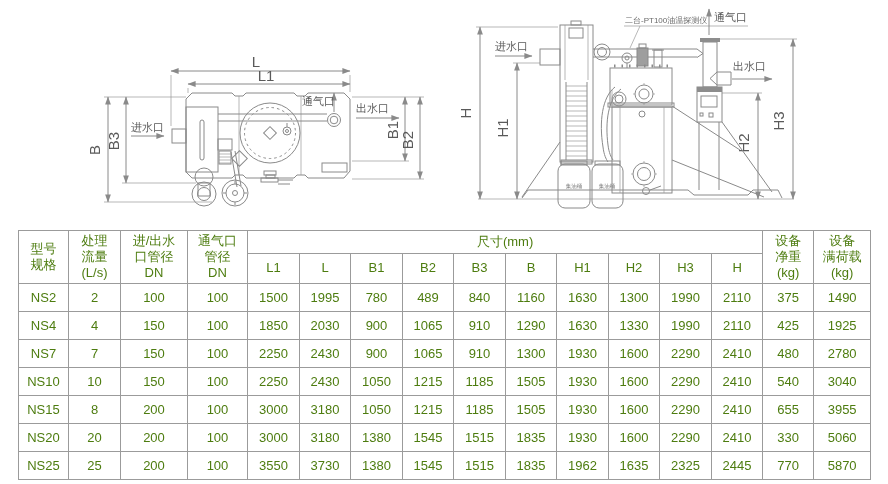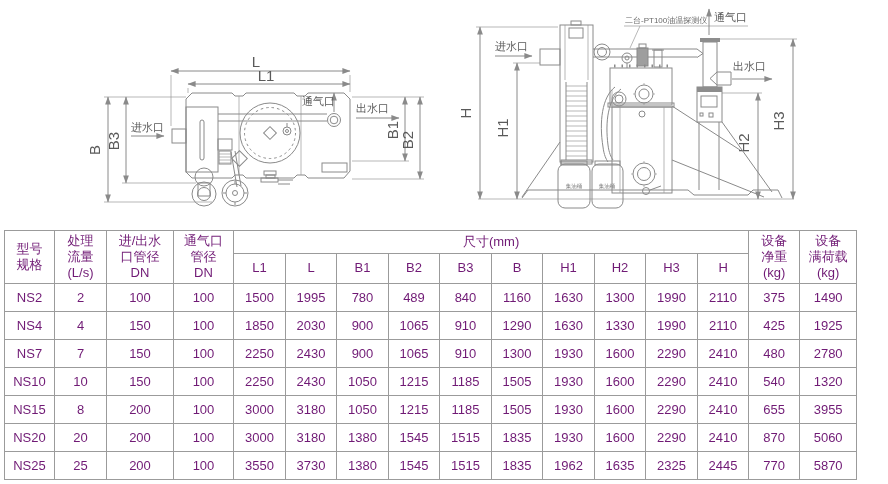--- a/index.html
+++ b/index.html
@@ -9,22 +9,22 @@
   .ln{fill:none;stroke:#8a8a8a;stroke-width:1;}
   .lnt{fill:none;stroke:#9a9a9a;stroke-width:0.7;}
   .dash{stroke-dasharray:2.5 3;}
   .bolts{stroke-dasharray:1.5 6;stroke-width:3;}
   .fil{fill:#8d8d8d;stroke:none;}
   .mfil{fill:#9e9e9e;stroke:#8a8a8a;}
   .dtxt{fill:#5a5a5a;font-size:15px;}
   .ctxt{fill:#5a5a5a;font-size:11px;}
   .stxt{fill:#6a6a6a;font-size:8px;}
   .btxt{fill:#777;font-size:5.5px;text-anchor:middle;}
-  table.spec{position:absolute;left:4px;top:230px;width:852px;border-collapse:collapse;
-             table-layout:fixed;color:#701a75;border:1.5px solid #818181;}
+  table.spec{position:absolute;left:18px;top:230px;width:852px;border-collapse:collapse;
+             table-layout:fixed;color:#4d7c0f;border:1.5px solid #818181;}
   .spec th,.spec td{border:1px solid #9b9b9b;text-align:center;vertical-align:middle;
              font-size:13px;font-weight:400;padding:0;}
   .spec th{white-space:pre-line;line-height:1.25;}
   .spec thead tr.hr1{height:23px;}
   .spec thead tr.hr2{height:30px;}
   .spec tbody td{height:27px;}
 </style>
 </head>
 <body>
 
@@ -365,21 +365,21 @@
           <td>2430</td>
           <td>1050</td>
           <td>1215</td>
           <td>1185</td>
           <td>1505</td>
           <td>1930</td>
           <td>1600</td>
           <td>2290</td>
           <td>2410</td>
           <td>540</td>
-          <td>1320</td>
+          <td>3040</td>
         </tr>
         <tr>
           <td>NS15</td>
           <td>8</td>
           <td>200</td>
           <td>100</td>
           <td>3000</td>
           <td>3180</td>
           <td>1050</td>
           <td>1215</td>
@@ -400,21 +400,21 @@
           <td>3000</td>
           <td>3180</td>
           <td>1380</td>
           <td>1545</td>
           <td>1515</td>
           <td>1835</td>
           <td>1930</td>
           <td>1600</td>
           <td>2290</td>
           <td>2410</td>
-          <td>870</td>
+          <td>330</td>
           <td>5060</td>
         </tr>
         <tr>
           <td>NS25</td>
           <td>25</td>
           <td>200</td>
           <td>100</td>
           <td>3550</td>
           <td>3730</td>
           <td>1380</td>

